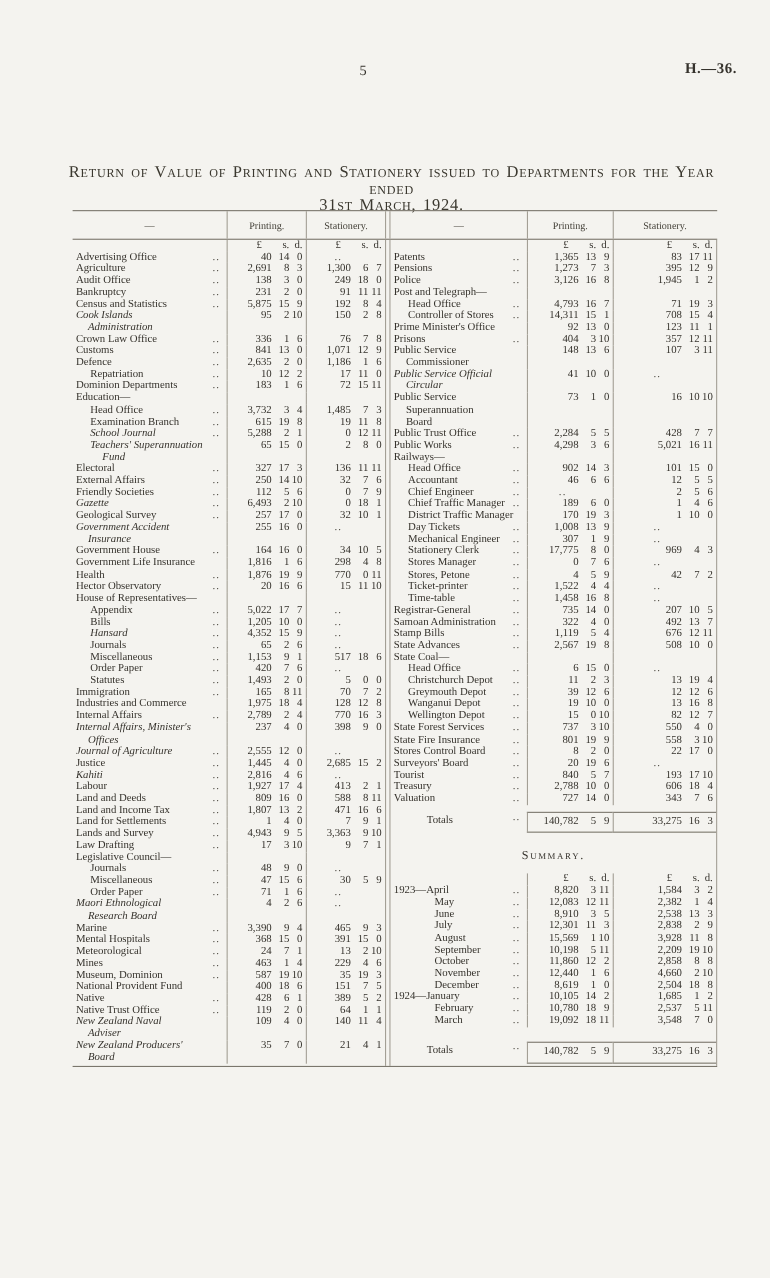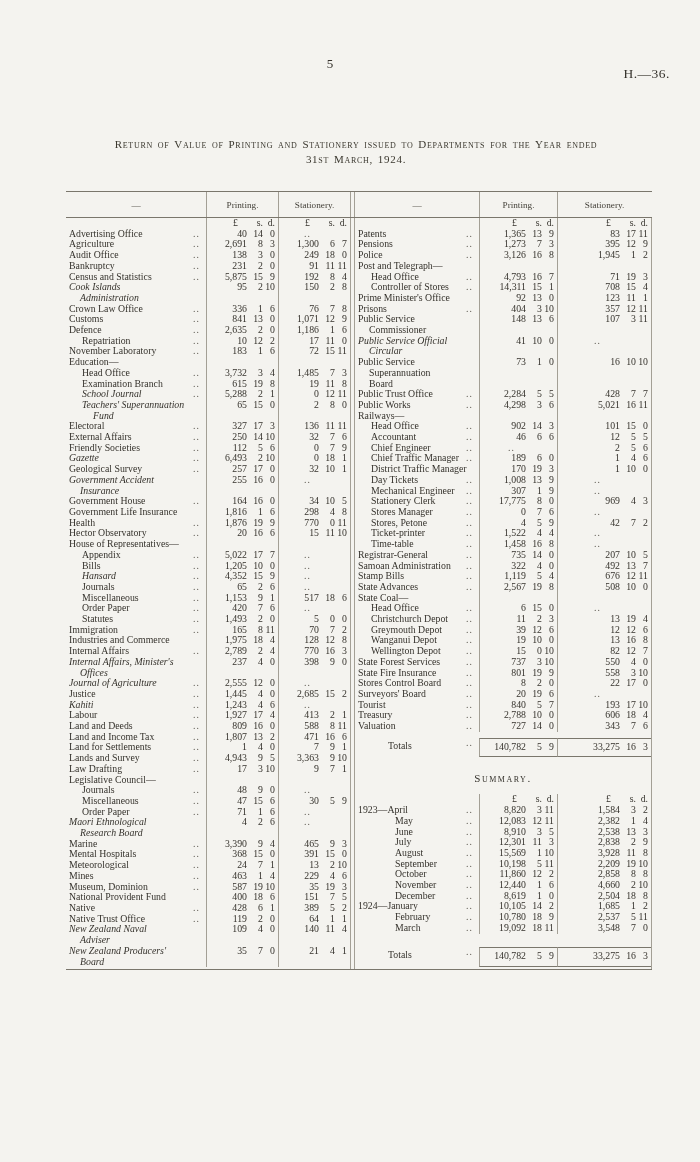--- a/index.html
+++ b/index.html
@@ -12,24 +12,24 @@
   *{margin:0;padding:0;box-sizing:border-box;}
   html,body{background:#e8e7e3;}
   .page{
     width:700px;height:1162px;position:relative;margin:0 auto;
     background:var(--paper);
     color:var(--ink);
     font-family:"Liberation Serif","DejaVu Serif",serif;
     overflow:hidden;
   }
   .pagenum{position:absolute;top:56px;left:0;right:40px;text-align:center;font-size:13px;}
-  .paperref{position:absolute;top:66px;right:30px;font-size:13.5px;letter-spacing:.5px;}
+  .paperref{position:absolute;top:54px;right:30px;font-size:13.5px;letter-spacing:.5px;font-weight:bold;}
   .title{
-    position:absolute;top:137px;left:56px;width:600px;text-align:center;
-    font-variant:small-caps;font-size:11px;line-height:15px;
+    position:absolute;top:150px;left:56px;width:600px;text-align:center;
+    font-variant:small-caps;font-size:15px;line-height:15px;
     letter-spacing:.7px;word-spacing:1.5px;color:#3b382f;
   }
   .table{position:absolute;top:191px;left:66px;width:586px;border-top:1px solid var(--hline);}
   .thead{display:flex;height:26px;border-bottom:1px solid var(--hline);}
   .hc{line-height:26px;text-align:center;font-size:9.2px;color:#46433b;}
   .w-l1{width:140px}.w-l2{width:72px}.w-l3{width:72px}
   .w-r1{width:124px}.w-r2{width:78px}.w-r3{width:94px}
   .bl{border-left:1px solid var(--line);}
   .hdiv,.vdiv{width:5px;border-left:1px solid var(--line);border-right:1px solid var(--line);}
   .tbody{display:flex;height:752px;border-bottom:1px solid var(--hline);}
@@ -268,21 +268,21 @@
               </div>
               <div class="td c3">
                 <span class="m">
                   <span class="lb">17</span>
                   <span class="sh">11</span>
                   <span class="pn">0</span>
                 </span>
               </div>
             </div>
             <div class="tr">
-              <div class="td lbl"><span class="t">November Laboratory</span><span class="dots">..</span></div>
+              <div class="td lbl"><span class="t">Dominion Departments</span><span class="dots">..</span></div>
               <div class="td c2">
                 <span class="m">
                   <span class="lb">183</span>
                   <span class="sh">1</span>
                   <span class="pn">6</span>
                 </span>
               </div>
               <div class="td c3">
                 <span class="m">
                   <span class="lb">72</span>
@@ -751,21 +751,21 @@
                   <span class="lb">2,685</span>
                   <span class="sh">15</span>
                   <span class="pn">2</span>
                 </span>
               </div>
             </div>
             <div class="tr ital">
               <div class="td lbl"><span class="t">Kahiti</span><span class="dots">..</span></div>
               <div class="td c2">
                 <span class="m">
-                  <span class="lb">1,243</span>
+                  <span class="lb">2,816</span>
                   <span class="sh">4</span>
                   <span class="pn">6</span>
                 </span>
               </div>
               <div class="td c3">
                 <span class="m">
                   <span class="dd">..</span>
                 </span>
               </div>
             </div>

